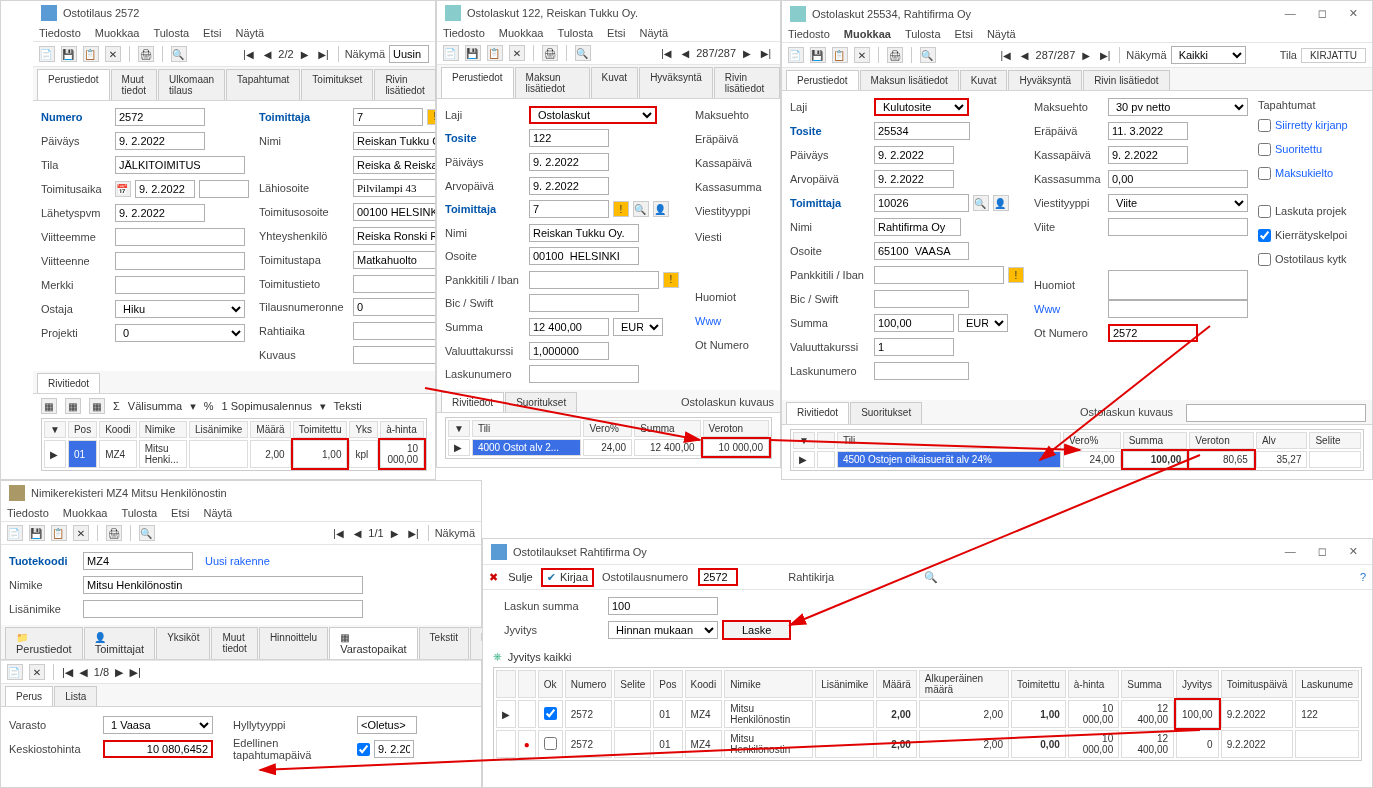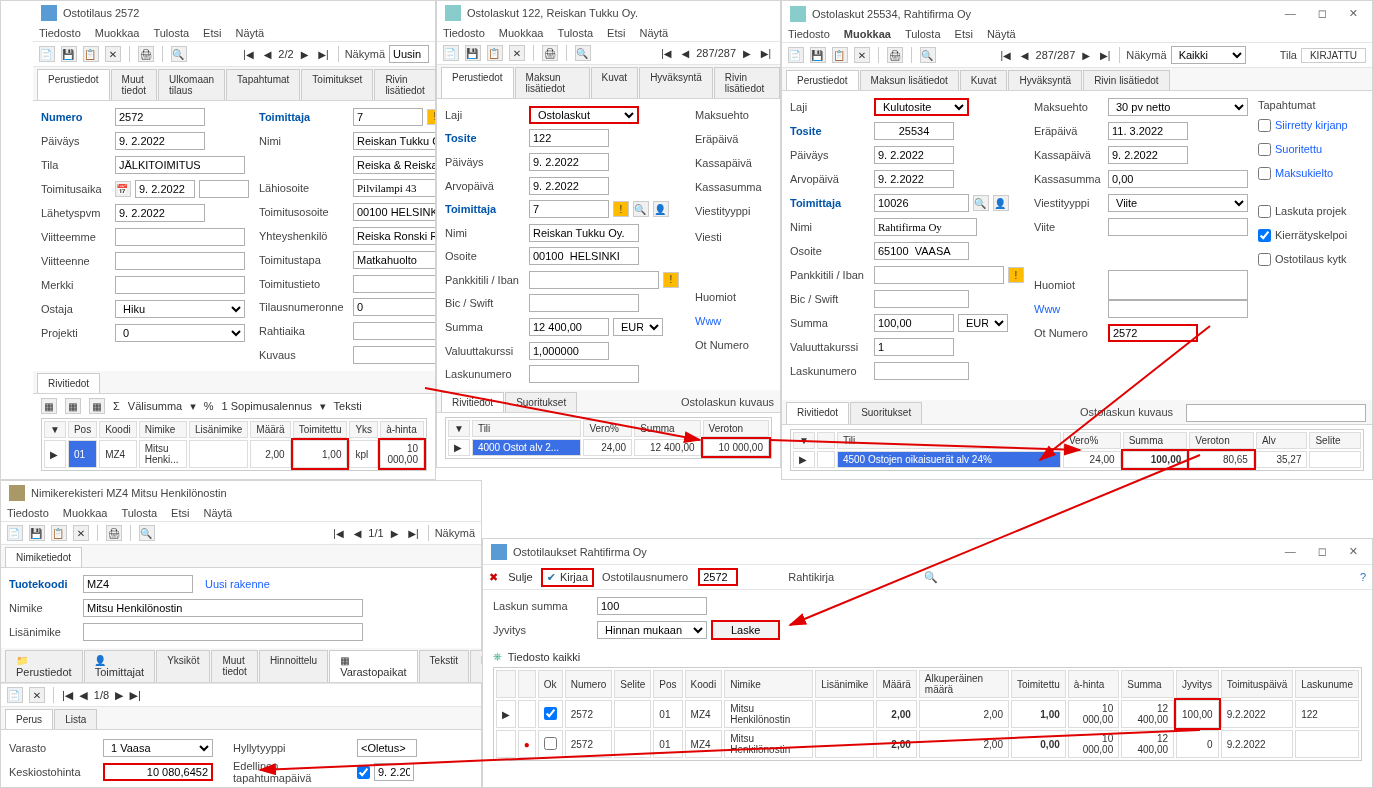--- a/index.html
+++ b/index.html
@@ -251,21 +251,21 @@
     <div class="tab active">Perustiedot</div>
     <div class="tab">Maksun lisätiedot</div>
     <div class="tab">Kuvat</div>
     <div class="tab">Hyväksyntä</div>
     <div class="tab">Rivin lisätiedot</div>
   </div>
   <div class="content">
     <div class="col">
       <div class="row">
           <span class="lbl" style="width:80px;">Laji</span>
-          <select class="redbox" style="width:110px;"><option>Ostolaskut</option></select>
+          <select class="redbox" style="width:128px;"><option>Ostolaskut</option></select>
         </div>
       <div class="row">
           <span class="lbl bold" style="width:80px;">Tosite</span>
           <input type="text" style="width: 80px;" value="122">
         </div>
       <div class="row">
           <span class="lbl" style="width:80px;">Päiväys</span>
           <input type="text" style="width: 80px;" value="9. 2.2022">
         </div>
       <div class="row">
@@ -415,39 +415,39 @@
     <div class="tab">Rivin lisätiedot</div>
   </div>
   <div class="content">
     <div class="col">
       <div class="row">
           <span class="lbl" style="width:80px;">Laji</span>
           <select class="redbox" style="width:95px;"><option>Kulutosite</option></select>
         </div>
       <div class="row">
           <span class="lbl bold" style="width:80px;">Tosite</span>
-          <input type="text" style="width: 80px; text-align: center;" value="25534">
+          <input type="text" style="width: 96px;" value="25534">
         </div>
       <div class="row">
           <span class="lbl" style="width:80px;">Päiväys</span>
           <input type="text" style="width: 80px;" value="9. 2.2022">
         </div>
       <div class="row">
           <span class="lbl" style="width:80px;">Arvopäivä</span>
           <input type="text" style="width: 80px;" value="9. 2.2022">
         </div>
       <div class="row">
           <span class="lbl bold" style="width:80px;">Toimittaja</span>
           <input type="text" style="width: 95px;" value="10026">
           <span class="tbicon">🔍</span>
           <span class="tbicon">👤</span>
         </div>
       <div class="row">
           <span class="lbl" style="width:80px;">Nimi</span>
-          <input type="text" style="width: 103px; font-family: Liberation Serif, serif;" value="Rahtifirma Oy">
+          <input type="text" style="width: 87px;" value="Rahtifirma Oy">
         </div>
       <div class="row">
           <span class="lbl" style="width:80px;">Osoite</span>
           <input type="text" style="width: 95px;" value="65100  VAASA">
         </div>
       <div class="row">
           <span class="lbl" style="width:80px;">Pankkitili / Iban</span>
           <input type="text" style="width: 130px;">
           <span class="tbicon" style="background:#fb0;">!</span>
         </div>
@@ -595,23 +595,20 @@
     <div class="nav">
       <span class="arrow">|◀</span>
       <span class="arrow">◀</span>
       <span>1/1</span>
       <span class="arrow">▶</span>
       <span class="arrow">▶|</span>
       <span class="tbsep"></span>
       <span class="lbl">Näkymä</span>
     </div>
   </div>
-  <div class="tabs">
-      <div class="tab active">Nimiketiedot</div>
-    </div>
   <div style="padding:6px 8px;" class="col">
     <div class="row">
         <span class="lbl bold" style="width:70px;">Tuotekoodi</span>
         <input type="text" style="width: 110px;" value="MZ4">
         <span class="link" style="margin-left:8px;">Uusi rakenne</span>
       </div>
     <div class="row">
         <span class="lbl" style="width:70px;">Nimike</span>
         <input type="text" style="width: 280px;" value="Mitsu Henkilönostin">
       </div>
@@ -685,34 +682,34 @@
     <span class="redish" style="display:inline-flex;align-items:center;gap:4px;padding:1px 4px;">
         <span style="color:#27a;">✔</span>
         <span>Kirjaa</span>
       </span>
     <span class="lbl">Ostotilausnumero</span>
     <input type="text" class="redbox" style="width: 40px;" value="2572">
     <span class="lbl" style="margin-left:40px;">Rahtikirja</span>
     <span style="margin-left:80px;">🔍</span>
     <span style="margin-left:auto;color:#27c;">?</span>
   </div>
-  <div style="padding:6px 10px;" class="col">
+  <div style="padding:6px 10px;margin-left:11px;" class="col">
     <div class="row">
         <span class="lbl" style="width:100px;">Laskun summa</span>
         <input type="text" style="width: 110px;" value="100">
       </div>
     <div class="row">
         <span class="lbl" style="width:100px;">Jyvitys</span>
         <select style="width:110px;"><option>Hinnan mukaan</option></select>
       <button class="btn redbox">Laske</button>
     </div>
   </div>
   <div style="padding:4px 10px;display:flex;align-items:center;gap:6px;">
     <span style="color:#2a7;">⎈</span>
-    <span>Tiedosto kaikki</span>
+    <span>Jyvitys kaikki</span>
   </div>
   <div style="padding:0 10px;">
     <table class="grid" style="width:100%;">
       <tbody>
           <tr>
         <th style="width:18px;"></th>
         <th style="width:18px;"></th>
         <th>Ok</th>
         <th>Numero</th>
         <th>Selite</th>

